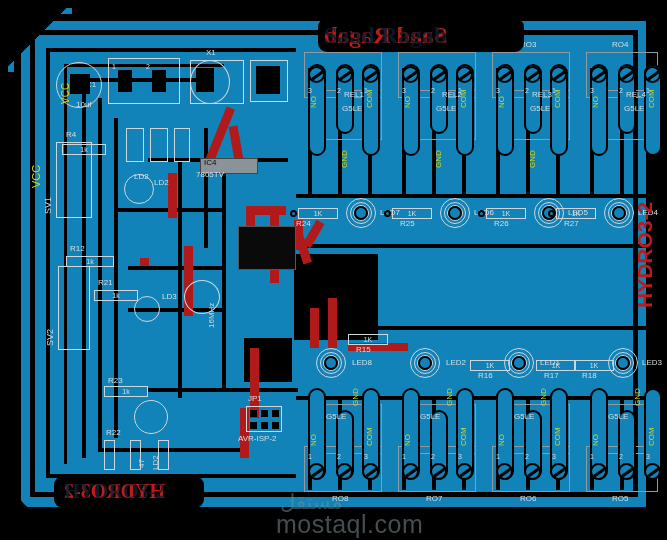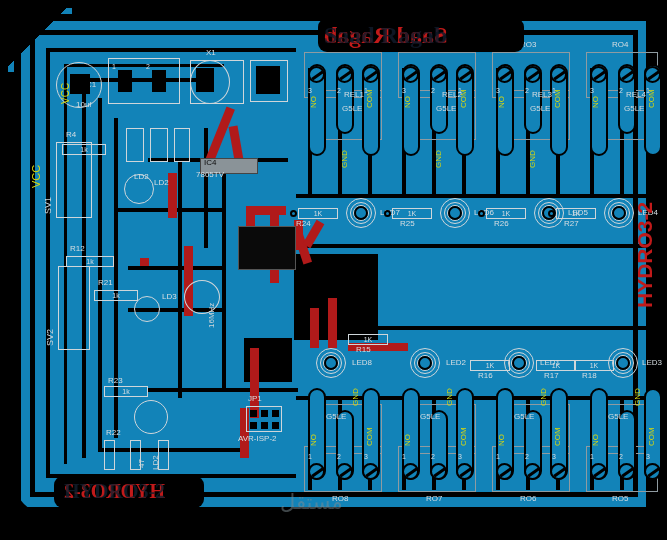--- a/index.html
+++ b/index.html
@@ -500,15 +500,16 @@
 
     <div class="plate" style="left:46px;top:468px;width:150px;height:32px;"></div>
     <div class="redtxt" style="left:56px;top:472px;font-size:20px;font-weight:bold;font-family:'Liberation Serif',serif;">
       <span class="mirror">HYDRO3-2</span>
     </div>
     <div style="position:absolute;left:56px;top:472px;font-size:20px;font-weight:bold;color:#14202e;opacity:.8;font-family:'Liberation Serif',serif;">HYDRO3-2</div>
 
     <div class="redtxt vert" style="left:625px;top:300px;font-size:21px;font-weight:bold;">HYDRO3-2</div>
 
     <div class="wm-ar" style="left:272px;top:482px;">مستقل</div>
+    <div class="wm" style="left:268px;top:502px;">mostaql.com</div>
 
   </div>
 </div>
 
 </body></html>

